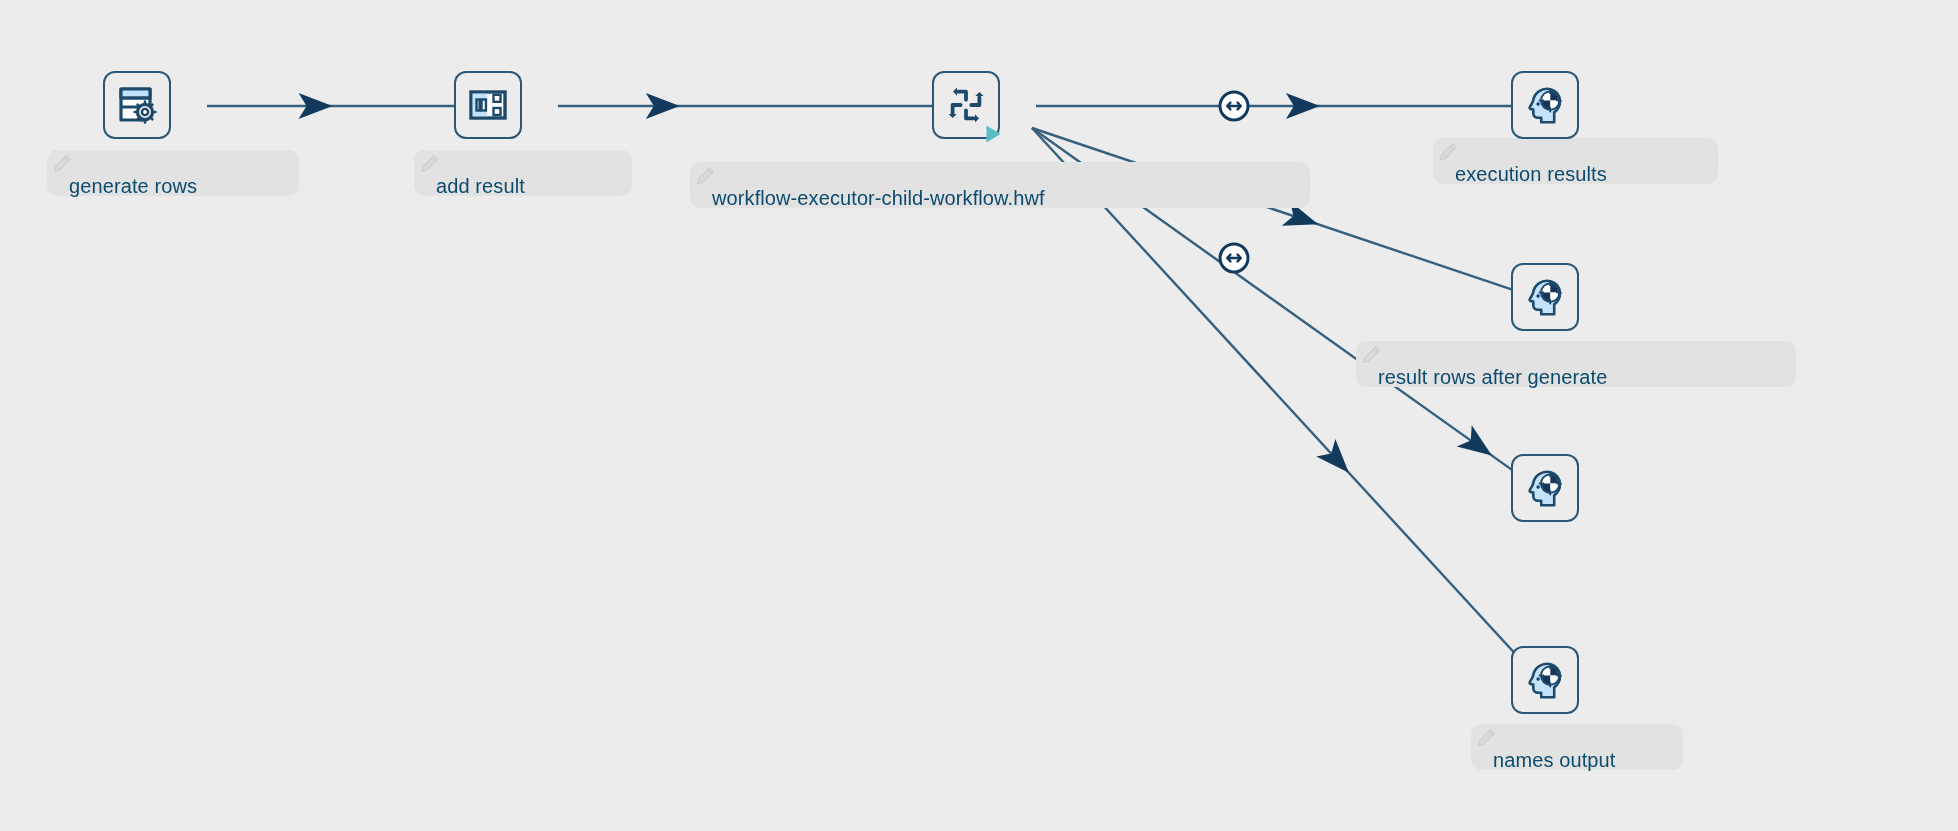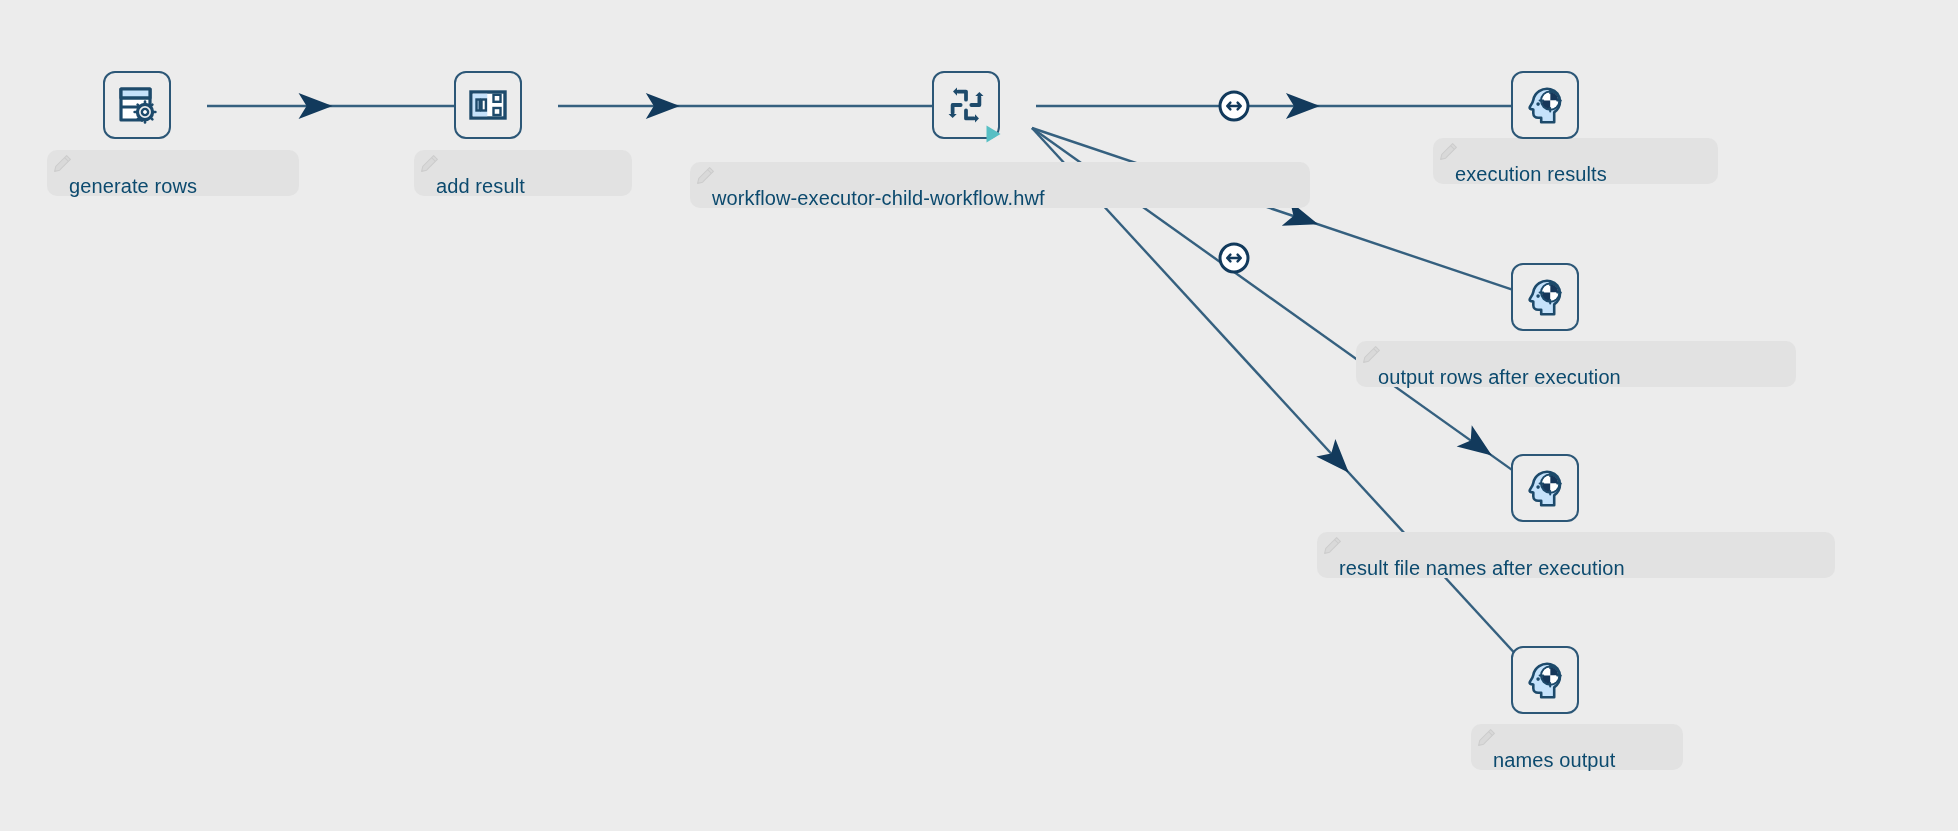--- a/index.html
+++ b/index.html
@@ -237,21 +237,21 @@
             <path d="M34.2 17.6 H37.8"></path>
     </g>
   </svg>
       </span>
     </div>
     <div class="label" style="left: 1356px; top: 341px; width: 440px;">
       <span class="pencil"><svg width="19" height="19" viewBox="0 0 19 19">
     <path d="M13.6 1.6 L17.4 5.4 L6.6 16.2 L1.6 17.4 L2.8 12.4 Z" fill="#d2d2d2" stroke="#b8b8b8" stroke-width="1.1" stroke-linejoin="round"></path>
     <path d="M11.6 3.6 L15.4 7.4" stroke="#b8b8b8" stroke-width="1.1"></path>
   </svg></span>
-      <span class="txt">output rows after execution</span>
+      <span class="txt">result rows after generate</span>
     </div>
     <div class="node" style="left: 1511px; top: 454px;">
       <span>
         <svg width="44" height="44" viewBox="0 0 44 44">
     <path d="M27.5 6.2 C19 4.4 11.6 9.6 10.3 17 C9.9 19.4 8.6 21.4 7.2 23.3
              C6.2 24.6 6.5 25.8 8.1 26.1 L10.3 26.5 L10.3 30.2
              C10.3 32.9 12.4 34.8 15.2 34.8 L18.2 34.8 L18.2 39.2
              L31.2 39.2 L31.2 29.4 C34.9 26.8 37 23.0 37 18.6
              C37 12.6 33.2 7.5 27.5 6.2 Z" fill="#c5e2fb" stroke="#1d4a6b" stroke-width="2.6" stroke-linejoin="round"></path>
     <circle cx="15.1" cy="21.1" r="1.8" fill="#1d4a6b"></circle>
@@ -262,27 +262,20 @@
     <path d="M19 17.6 A8.2 8.2 0 0 0 27.2 25.8 L27.2 17.6 Z" fill="#16375a"></path>
     <g stroke="#1d4a6b" stroke-width="2.0" stroke-linecap="round">
       <path d="M27.2 6.6 V10.2"></path>
             <path d="M27.2 25.0 V28.6"></path>
       <path d="M16.6 17.6 H20.2"></path>
             <path d="M34.2 17.6 H37.8"></path>
     </g>
   </svg>
       </span>
     </div>
-    <div class="label" style="left: 1317px; top: 532px; width: 518px;">
-      <span class="pencil"><svg width="19" height="19" viewBox="0 0 19 19">
-    <path d="M13.6 1.6 L17.4 5.4 L6.6 16.2 L1.6 17.4 L2.8 12.4 Z" fill="#d2d2d2" stroke="#b8b8b8" stroke-width="1.1" stroke-linejoin="round"></path>
-    <path d="M11.6 3.6 L15.4 7.4" stroke="#b8b8b8" stroke-width="1.1"></path>
-  </svg></span>
-      <span class="txt">result file names after execution</span>
-    </div>
     <div class="node" style="left: 1511px; top: 646px;">
       <span>
         <svg width="44" height="44" viewBox="0 0 44 44">
     <path d="M27.5 6.2 C19 4.4 11.6 9.6 10.3 17 C9.9 19.4 8.6 21.4 7.2 23.3
              C6.2 24.6 6.5 25.8 8.1 26.1 L10.3 26.5 L10.3 30.2
              C10.3 32.9 12.4 34.8 15.2 34.8 L18.2 34.8 L18.2 39.2
              L31.2 39.2 L31.2 29.4 C34.9 26.8 37 23.0 37 18.6
              C37 12.6 33.2 7.5 27.5 6.2 Z" fill="#c5e2fb" stroke="#1d4a6b" stroke-width="2.6" stroke-linejoin="round"></path>
     <circle cx="15.1" cy="21.1" r="1.8" fill="#1d4a6b"></circle>
     <circle cx="27.2" cy="17.6" r="9.0" fill="#ffffff" stroke="#1d4a6b" stroke-width="2.4"></circle>

